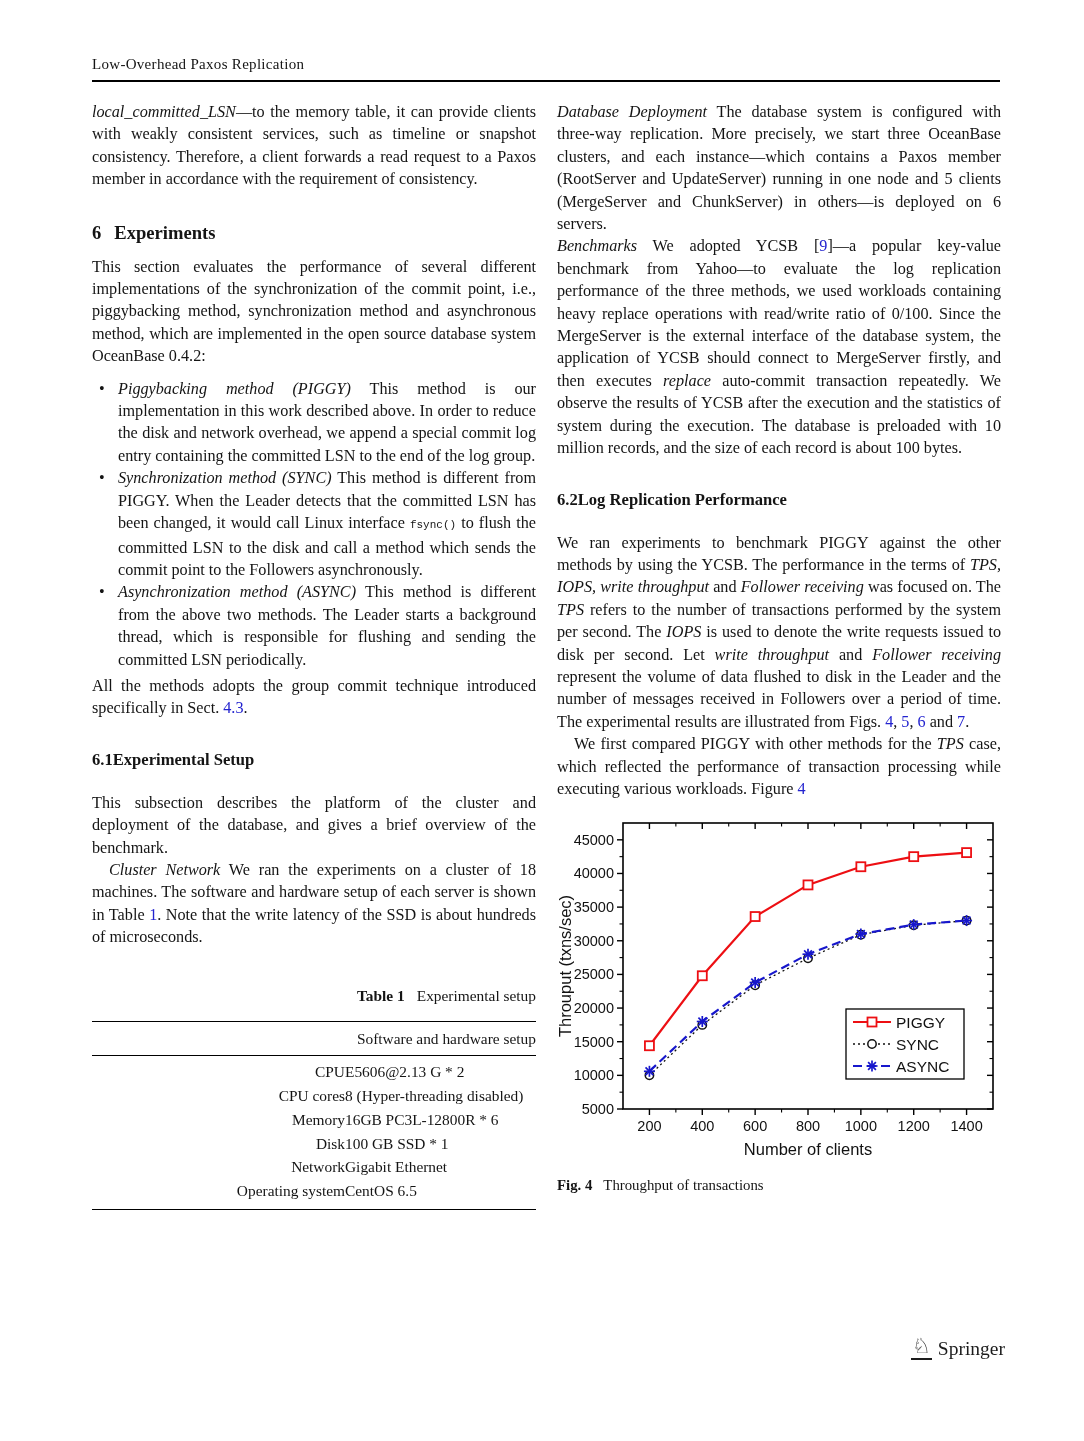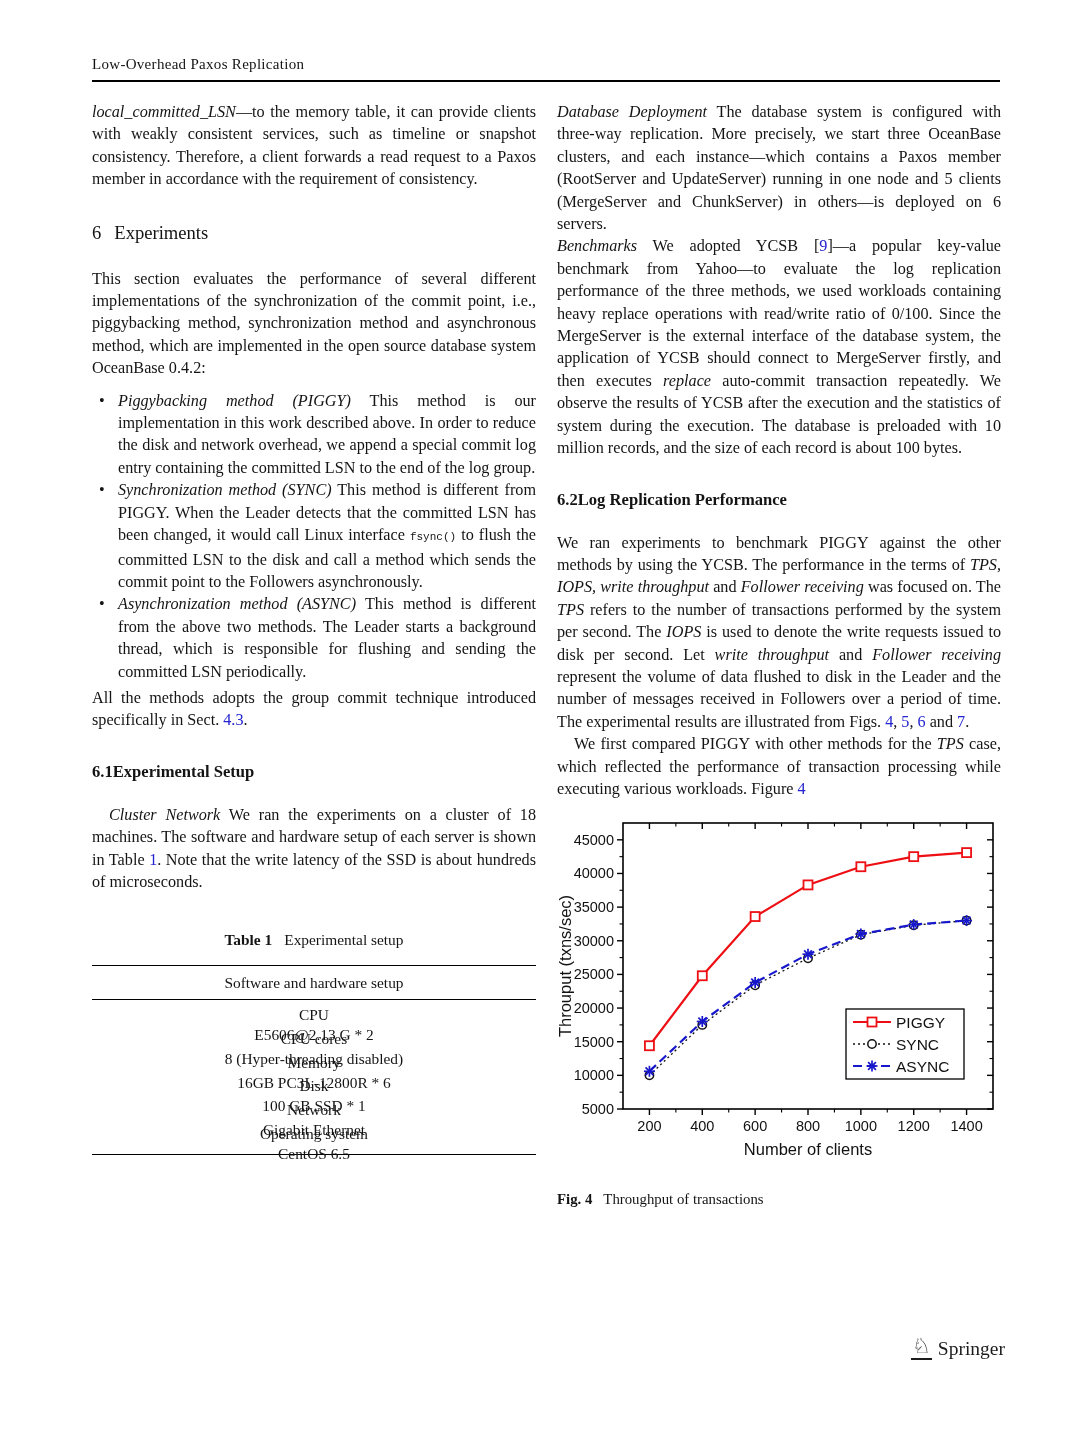--- a/index.html
+++ b/index.html
@@ -22,45 +22,45 @@
   .col-right { left:557px; }
 
   p { margin:0; }
   .indent { text-indent:17px; }
   .gap-top { margin-top:0; }
   em.lead { font-style:italic; }
   .xref { color:var(--link); cursor:pointer; }
   code.mono { font-family:"Liberation Mono", monospace; font-size:11px; }
 
   h2.sec {
-    font-size:18.6px; font-weight:normal; margin:31px 0 24px; text-align:left; line-height:22px;
+    font-size:18.6px; font-weight:bold; margin:31px 0 12px; text-align:left; line-height:22px;
   }
   h2.sec .num { margin-right:13px; }
   h3.subsec {
     font-size:16.6px; font-weight:bold; margin:29px 0 22px; text-align:left; line-height:21px;
   }
   h3.subsec .num { }
 
   .bullets { margin-top:10px; }
   .bullet { display:flex; }
   .bullet .dot { flex:0 0 26px; padding-left:7px; }
   .bullet .btext { flex:1; text-align:justify; }
   .p-group { margin-top:4px; }
 
-  .tbl { margin-top:37px; font-size:15.4px; line-height:20px; text-align:center; }
+  .tbl { margin-top:37px; font-size:15.4px; line-height:20px; text-align:right; }
   .tbl-caption { margin-bottom:15px; }
   .tbl-caption .cap-label { font-weight:bold; margin-right:12px; }
   .tbl-box { border-top:1.8px solid #000; border-bottom:1.8px solid #000; }
   .tbl-sub { padding:7px 0 6px; border-bottom:1.8px solid #000; }
   .tbl-rows { padding:5px 0 6px; }
-  .tbl-row { display:flex; height:23.7px; align-items:center;flex-direction:column; }
+  .tbl-row { display:flex; height:23.7px; align-items:center; }
   .tbl-row .lbl { width:253px; }
 
   .chart-mount { margin-top:13px; }
-  .fig-cap { margin-top:23px; font-size:14.8px; text-align:left; line-height:19px; }
+  .fig-cap { margin-top:9px; font-size:14.8px; text-align:left; line-height:19px; }
   .fig-cap .cap-label { font-weight:bold; margin-right:11px; }
 
   .brand {
     position:absolute; left:911px; top:1336px; display:flex; align-items:flex-end; gap:6px;
     font-size:19.5px; color:#1c1c1c;
   }
   .brand .glyph {
     font-size:21px; line-height:1; border-bottom:2px solid #1c1c1c; padding:0 1px 1px 1px;
   }
 </style>
@@ -91,20 +91,21 @@
       <div class="bullet">
         <span class="dot">•</span>
         <span class="btext"><em class="lead">Asynchronization method (ASYNC)</em><span> This method is different from the above two methods. The Leader starts a background thread, which is responsible for flushing and sending the committed LSN periodically.</span></span>
       </div>
     </div>
 
     <p class="p-group"><span>All the methods adopts the group commit technique introduced specifically in Sect. </span><span class="xref">4.3</span><span>.</span></p>
 
     <h3 class="subsec"><span class="num">6.1</span><span>Experimental Setup</span></h3>
 
+    <p>This subsection describes the platform of the cluster and deployment of the database, and gives a brief overview of the benchmark.</p>
     <p class="indent"><em class="lead">Cluster Network</em><span> We ran the experiments on a cluster of 18 machines. The software and hardware setup of each server is shown in Table </span><span class="xref">1</span><span>. Note that the write latency of the SSD is about hundreds of microseconds.</span></p>
 
     <div class="tbl">
       <div class="tbl-caption"><span class="cap-label">Table 1</span><span>Experimental setup</span></div>
       <div class="tbl-box">
         <div class="tbl-sub">Software and hardware setup</div>
         <div class="tbl-rows">
           <div class="tbl-row">
               <span class="lbl">CPU</span>
               <span>E5606@2.13 G * 2</span>

